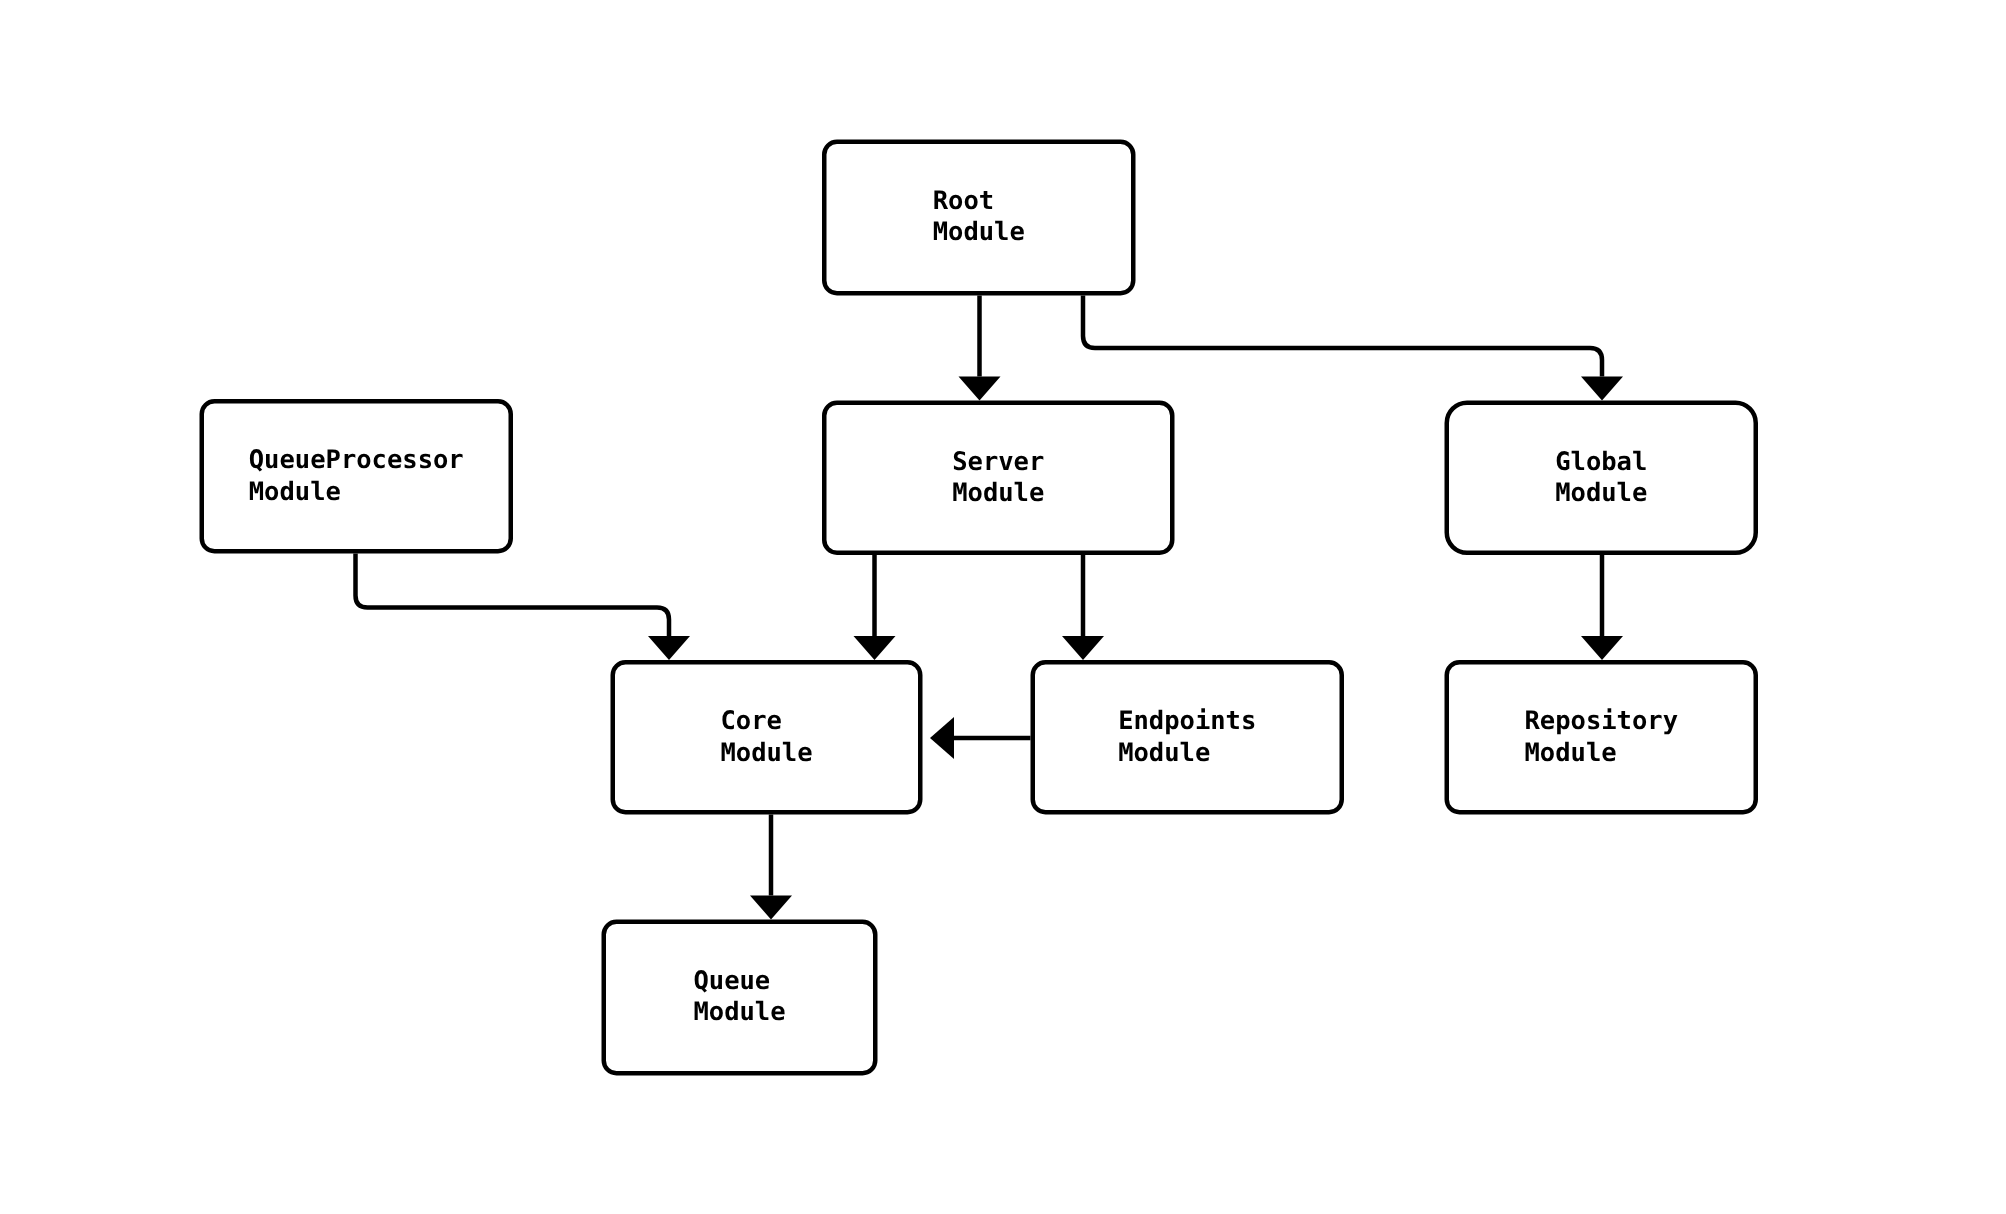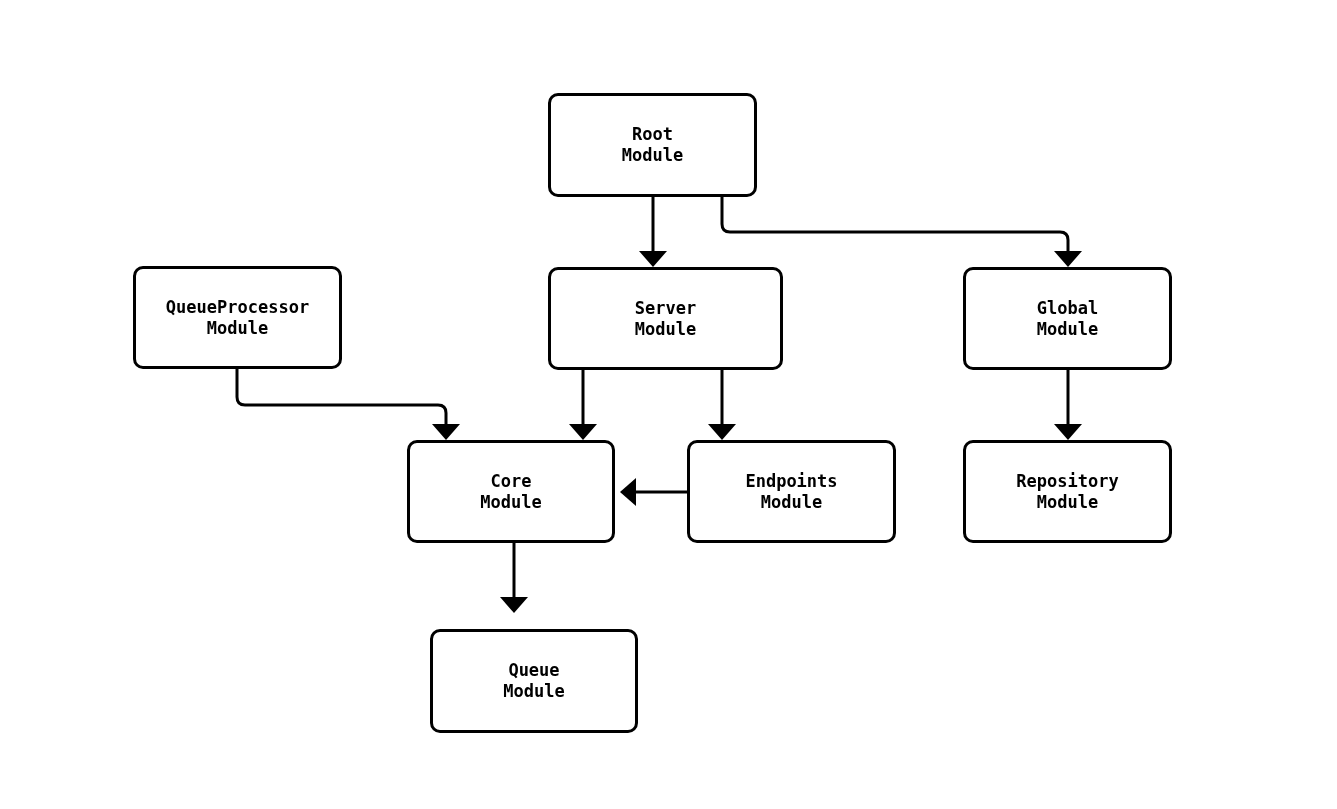--- a/index.html
+++ b/index.html
@@ -39,32 +39,32 @@
     border-radius: 10px;
     display: flex;
     align-items: center;
     justify-content: center;
   }
   .node-label {
     font-size: 17px;
     line-height: 21px;
     font-weight: bold;
     color: #000000;
-    text-align: center;
+    text-align: left;
     white-space: pre-line;
   }
   
   #node-root           { left: 548px; top:  93px; width: 209px; height: 104px; }
   #node-server         { left: 548px; top: 267px; width: 235px; height: 103px; }
-  #node-global         { left: 963px; top: 267px; width: 209px; height: 103px; }
+  #node-global         { left: 963px; top: 267px; width: 209px; height: 103px; border-radius: 15px; }
   #node-queueprocessor { left: 133px; top: 266px; width: 209px; height: 103px; }
   #node-core           { left: 407px; top: 440px; width: 208px; height: 103px; }
   #node-endpoints      { left: 687px; top: 440px; width: 209px; height: 103px; }
   #node-repository     { left: 963px; top: 440px; width: 209px; height: 103px; }
-  #node-queue          { left: 430px; top: 613px; width: 208px; height: 104px; margin-top: 16px; }
+  #node-queue          { left: 401px; top: 613px; width: 184px; height: 104px; }
 </style>
 </head>
 <body>
 
 <div class="canvas">
 
   <svg class="edges" viewBox="0 0 1337 809" xmlns="http://www.w3.org/2000/svg">
 
     <g>
       <path d="M653 197 L653 251"></path>

